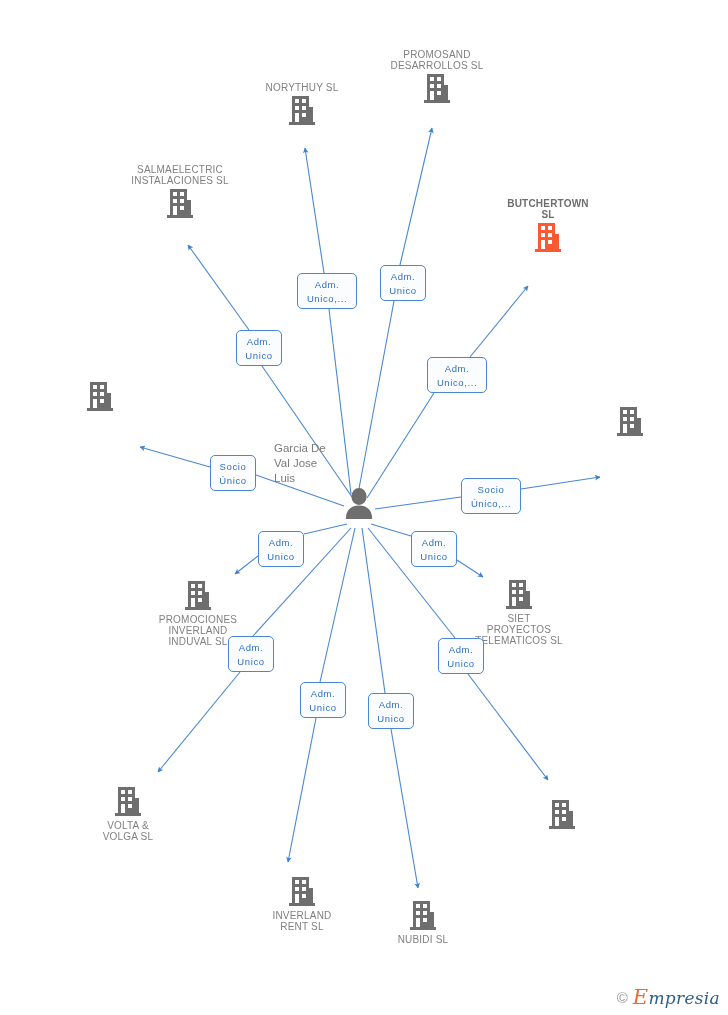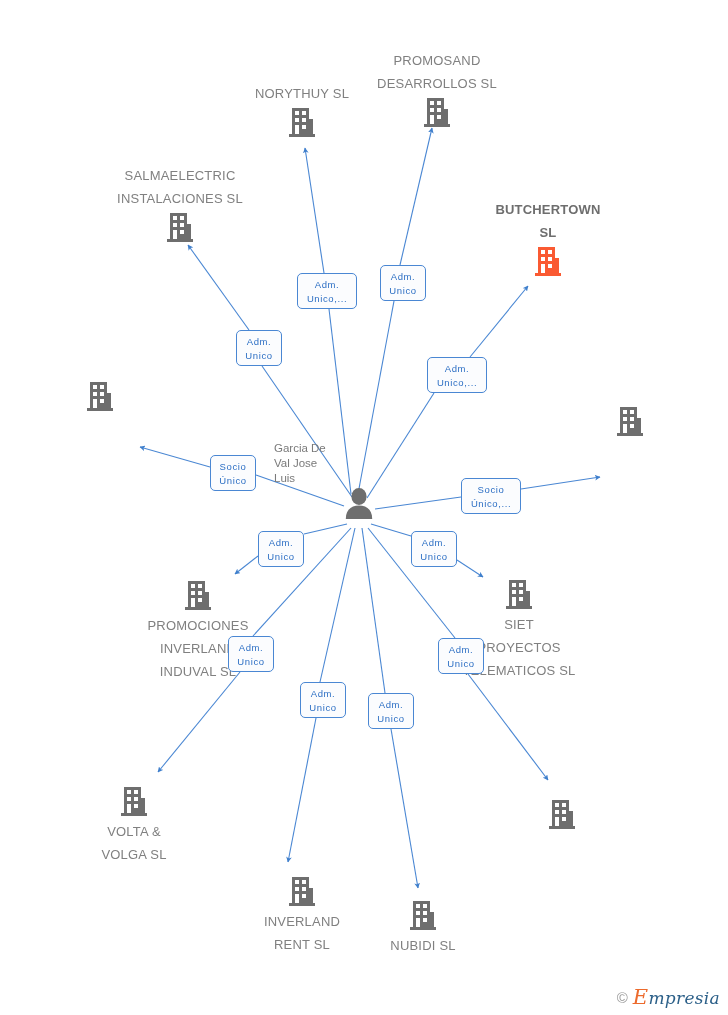--- a/index.html
+++ b/index.html
@@ -27,22 +27,22 @@
 
   
   .node {
     position: absolute;
     width: 140px;
     margin-left: -70px;
     text-align: center;
     z-index: 3;
   }
   .node-label {
-    font-size: 13px;
-    line-height: 23px;
+    font-size: 10px;
+    line-height: 11px;
     color: #808080;
     letter-spacing: 0.2px;
     white-space: pre-line;
   }
   .node.highlight .node-label {
     color: #6e6e6e;
     font-weight: bold;
   }
   .node-icon {
     display: block;
@@ -275,21 +275,21 @@
       <rect x="9" y="12" width="4" height="4" fill="#fff"></rect>
         <rect x="16" y="12" width="4" height="4" fill="#fff"></rect>
       <rect x="9" y="19" width="4" height="9" fill="#fff"></rect>
         <rect x="16" y="19" width="4" height="4" fill="#fff"></rect>
     </svg>
     <div class="node-label">SIET
 PROYECTOS
 TELEMATICOS SL</div>
   </div>
 
-  <div class="node below" style="left:134px; top:784px;">
+  <div class="node below" style="left:128px; top:784px;">
     <svg class="node-icon" width="32" height="33" viewBox="0 0 32 33">
       <rect x="6" y="2" width="17" height="26" fill="#6e6e6e"></rect>
       <rect x="23" y="13" width="4" height="15" fill="#6e6e6e"></rect>
       <rect x="3" y="28" width="26" height="3" fill="#6e6e6e"></rect>
       <rect x="9" y="5" width="4" height="4" fill="#fff"></rect>
         <rect x="16" y="5" width="4" height="4" fill="#fff"></rect>
       <rect x="9" y="12" width="4" height="4" fill="#fff"></rect>
         <rect x="16" y="12" width="4" height="4" fill="#fff"></rect>
       <rect x="9" y="19" width="4" height="9" fill="#fff"></rect>
         <rect x="16" y="19" width="4" height="4" fill="#fff"></rect>

